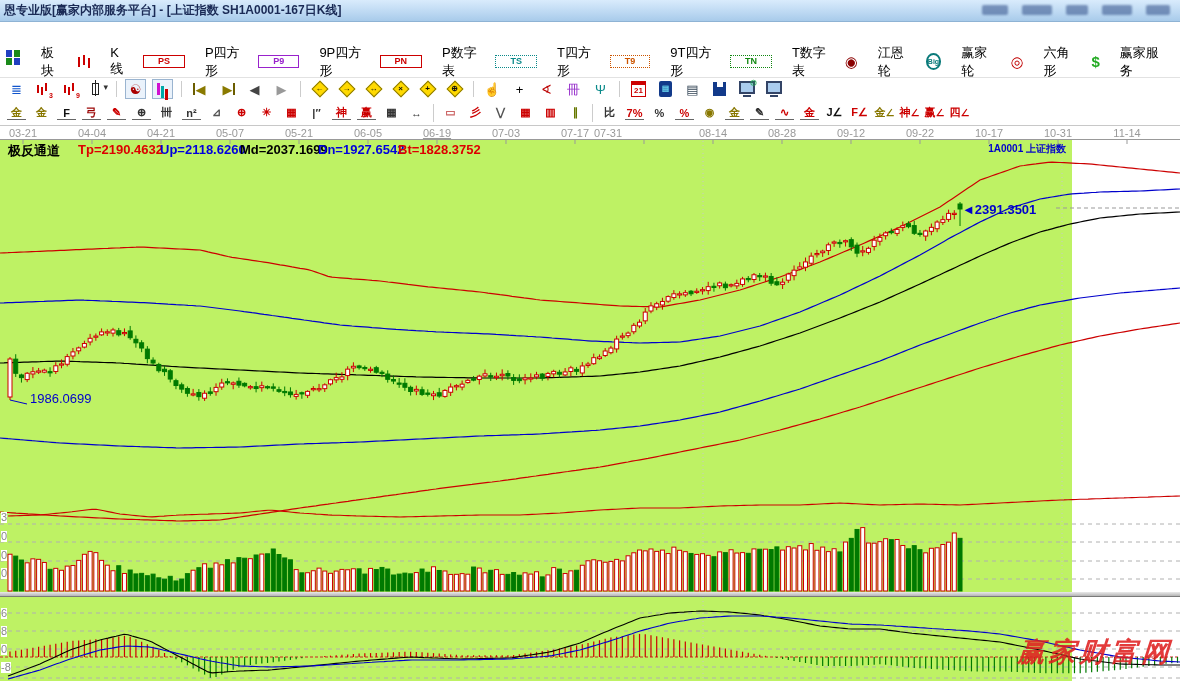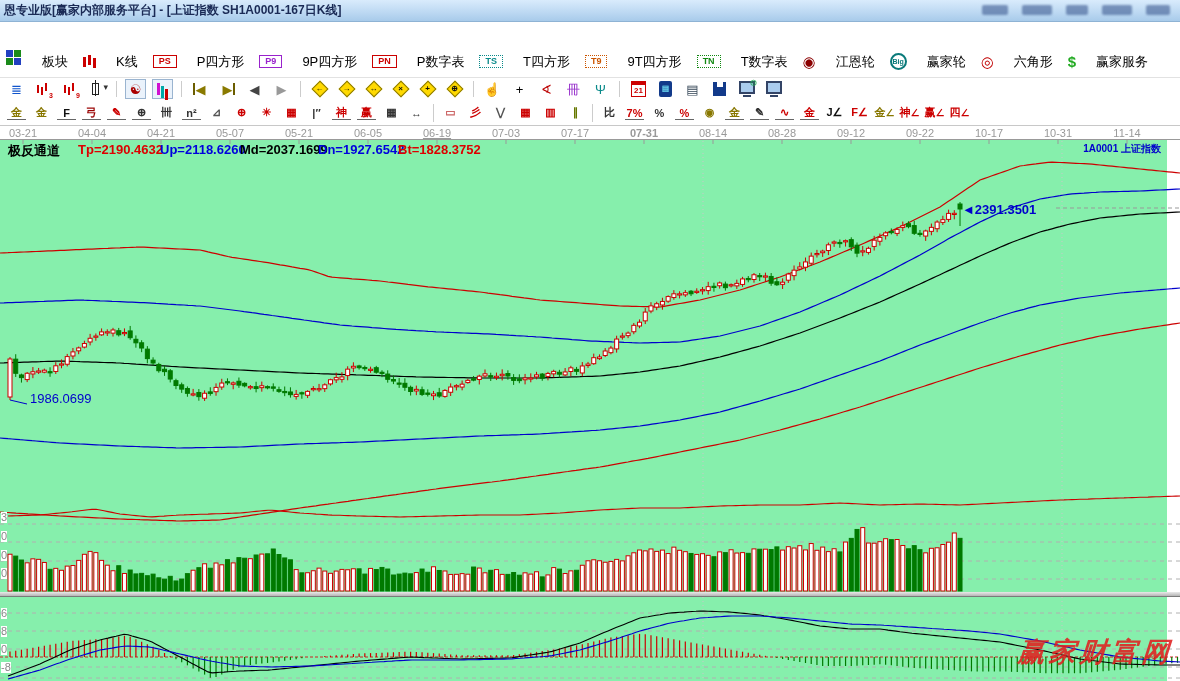--- a/index.html
+++ b/index.html
@@ -15,21 +15,21 @@
   
   .menubar{position:absolute;left:0;top:22px;width:1180px;height:24px;background:#fff;
     border-bottom:1px solid #d6d6d6;display:flex;align-items:center;box-sizing:border-box;}
   .menuitem{font-size:13px;color:#000;padding:0 13px;cursor:default;}
   
   .toolbar1{position:absolute;left:0;top:46px;width:1180px;height:32px;background:#fff;
     border-bottom:1px solid #e2e2e2;display:flex;align-items:center;box-sizing:border-box;padding-left:6px;}
   .t1item{display:flex;align-items:center;gap:20px;margin-right:15px;font-size:13px;color:#000;}
   .icon-grid{width:7px;height:7px;background:#2240c0;box-shadow:8px 0 0 #1a8a1a,0 8px 0 #1a8a1a,8px 8px 0 #2240c0;margin:-8px 9px 8px 0;}
   .icon-candles{width:3px;height:10px;background:#c00;box-shadow:5px -2px 0 #c00,10px 1px 0 #c00;margin-right:10px;}
-  .badge{font-size:9px;font-weight:bold;line-height:11px;padding:0 5px;border:1px solid currentColor;}
+  .badge{font-size:9px;font-weight:bold;line-height:11px;padding:0 14px;border:1px solid currentColor;}
   .badge.dot{border-style:dotted;}
   .wheelred{font-size:15px;color:#8b0000;line-height:15px;}
   .wheelbig{width:13px;height:13px;border:2px solid #0a7a7a;border-radius:50%;color:#0a7a7a;
     font-size:7px;font-weight:bold;display:flex;align-items:center;justify-content:center;}
   .hexicon{font-size:15px;color:#c00000;line-height:15px;}
   .dollar{font-size:15px;font-weight:bold;color:#22aa22;line-height:15px;}
   
   .toolbar2{position:absolute;left:0;top:78px;width:1180px;height:22px;background:#fff;
     display:flex;align-items:center;box-sizing:border-box;padding-left:6px;gap:6px;}
   .i2{width:21px;height:20px;display:flex;align-items:center;justify-content:center;
@@ -64,21 +64,21 @@
     border-bottom:1px solid #c8c8c8;display:flex;align-items:center;box-sizing:border-box;padding-left:4px;}
   .i3{width:25px;height:22px;display:flex;align-items:center;justify-content:center;
     font-size:11px;font-weight:bold;position:relative;flex:none;}
   .i3.rl::after{content:"";position:absolute;left:3px;right:3px;bottom:4px;height:1px;background:#666;}
   .sep3{width:1px;height:18px;background:#ccc;margin:0 4px;flex:none;}
   
   .dateaxis{position:absolute;left:0;top:126px;width:1180px;height:14px;background:#fff;
     border-bottom:1px solid #999;box-sizing:border-box;}
   .datelabel{position:absolute;top:1px;width:44px;text-align:center;font-size:11px;color:#999;}
   
-  .chartarea{position:absolute;left:0;top:140px;width:1167px;height:541px;background:#86efac;text-align:right;}
+  .chartarea{position:absolute;left:0;top:140px;width:1072px;height:541px;background:#bef264;text-align:right;}
   #chartsvg{position:absolute;left:0;top:0;}
   .hdr{position:absolute;top:2px;left:0;height:15px;font-size:13px;white-space:nowrap;}
   .hdr span{position:absolute;top:0;font-weight:bold;}
   .symbol{position:absolute;top:2px;right:6px;font-size:10px;font-weight:bold;color:#0000cc;}
   .ann-last{position:absolute;font-size:13px;font-weight:bold;color:#0000cc;white-space:nowrap;}
   .ann-low{position:absolute;font-size:13px;color:#0000cc;white-space:nowrap;}
   .axlabel{position:absolute;left:1px;font-size:11px;color:#888;background:#fff;line-height:11px;}
   .splitter{position:absolute;left:0;top:452px;width:1180px;height:5px;
     background:linear-gradient(#e9e9e9,#b5b5b5);border-bottom:1px solid #7a7a7a;box-sizing:border-box;}
   .difstrip{position:absolute;left:0;top:457px;width:1180px;height:16px;background:#fff;font-size:13px;font-weight:bold;}
@@ -284,21 +284,21 @@
   <div class="dateaxis" id="dateaxis">
       <div class="datelabel" style="left: 1px;">03-21</div>
       <div class="datelabel" style="left: 70px;">04-04</div>
       <div class="datelabel" style="left: 139px;">04-21</div>
       <div class="datelabel" style="left: 208px;">05-07</div>
       <div class="datelabel" style="left: 277px;">05-21</div>
       <div class="datelabel" style="left: 346px;">06-05</div>
       <div class="datelabel" style="left: 415px; text-decoration: underline;">06-19</div>
       <div class="datelabel" style="left: 484px;">07-03</div>
       <div class="datelabel" style="left: 553px;">07-17</div>
-      <div class="datelabel" style="left: 622px; font-weight: bold;">07-31</div>
+      <div class="datelabel" style="left: 586px;">07-31</div>
       <div class="datelabel" style="left: 691px;">08-14</div>
       <div class="datelabel" style="left: 760px;">08-28</div>
       <div class="datelabel" style="left: 829px;">09-12</div>
       <div class="datelabel" style="left: 898px;">09-22</div>
       <div class="datelabel" style="left: 967px;">10-17</div>
       <div class="datelabel" style="left: 1036px;">10-31</div>
       <div class="datelabel" style="left: 1105px;">11-14</div>
     </div>
 
   <div class="chartarea">

